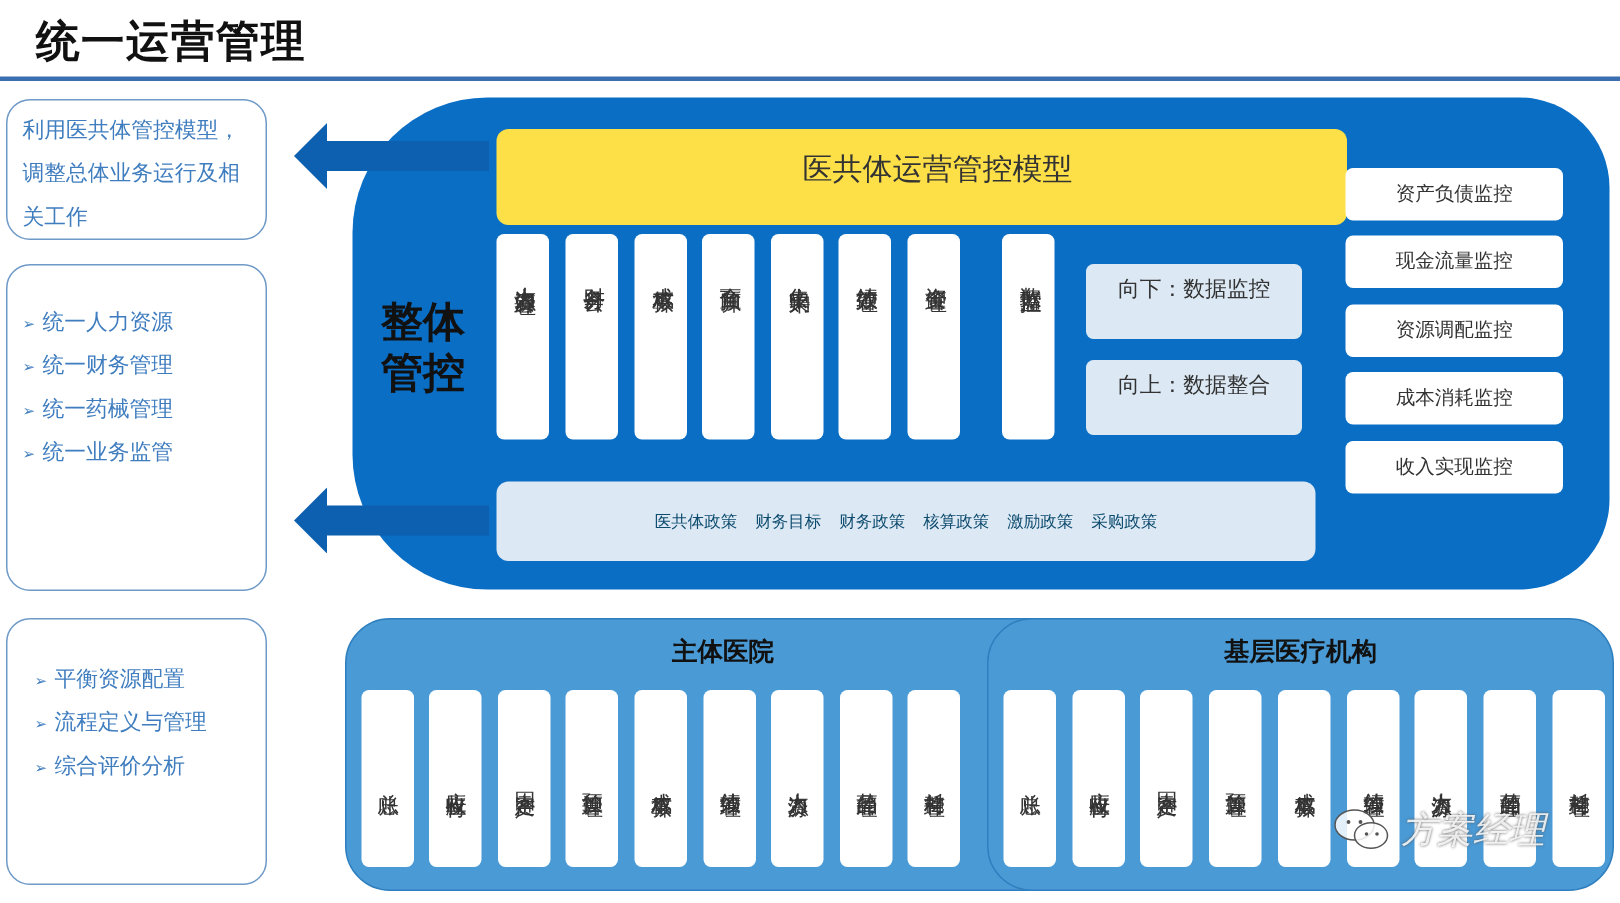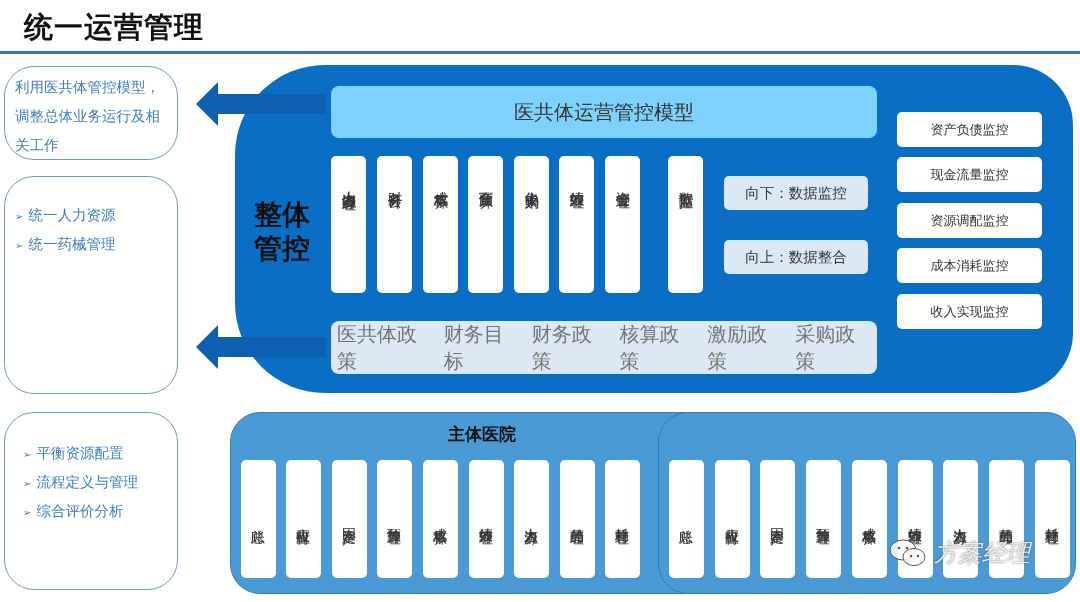--- a/index.html
+++ b/index.html
@@ -8,59 +8,59 @@
     font-family: "DejaVu Serif", "Liberation Serif", serif;
     color:#333;
   }
   .page-title {
     position:absolute; left:24px; top:8px; font-size:29px; font-weight:bold;
     font-family:"DejaVu Sans","Liberation Sans",sans-serif; color:#111; letter-spacing:1px;
   }
   .title-rule { position:absolute; left:0; top:51px; width:1080px; height:3px; background:#3a6fb0; }
 
   .side-box {
-    position:absolute; left:4px; width:174px; border:1.5px solid #6f9ac8; border-radius:30px;
+    position:absolute; left:4px; width:174px; border:1.5px solid #6f9ac8; border-radius:16px;
     background:#fff; color:#3f7dbf; box-sizing:border-box;
   }
   .side-box.b1 { top:66px; height:94px; padding:6px 10px; font-size:14.5px; line-height:29px; }
   .side-box.b2 { top:176px; height:218px; padding:24px 0 0 10px; font-size:14.5px; }
   .side-box.b3 { top:412px; height:178px; padding:26px 0 0 18px; font-size:14.5px; }
   .side-box .li { height:29px; line-height:29px; white-space:nowrap; }
   .bullet { color:#3f7dbf; font-size:10px; margin-right:5px; }
 
   .arrow { position:absolute; left:196px; width:130px; height:44px; }
 
   .main-block {
     position:absolute; left:235px; top:65px; width:838px; height:328px;
     background:#0b6ec5; border-radius:90px 60px 60px 90px;
   }
   .whole-control {
     position:absolute; left:252px; top:198px; font-size:28px; font-weight:bold; line-height:34px;
     color:#111; font-family:"DejaVu Sans","Liberation Sans",sans-serif; width:60px; text-align:center;
   }
   .model-bar {
-    position:absolute; left:331px; top:86px; width:546px; height:52px; background:#7dd3fc;
-    border-radius:8px; text-align:center; line-height:52px; font-size:20px; color:#333;
+    position:absolute; left:331px; top:86px; width:546px; height:64px; background:#fde047;
+    border-radius:8px; text-align:center; line-height:52px; font-size:20px; color:#333;padding-left:21px;
   }
   .vcard {
     position:absolute; top:156px; width:35px; height:137px; background:#fff; border-radius:5px;
     display:flex; justify-content:center; padding-top:24px; box-sizing:border-box;
   }
   .vtext { writing-mode:vertical-rl; text-orientation:upright; font-size:14.5px; letter-spacing:1px; color:#333; }
   .dir-box {
-    position:absolute; left:724px; width:144px; height:34px; background:#dce9f4; border-radius:5px;
+    position:absolute; left:724px; width:144px; height:50px; background:#dce9f4; border-radius:5px;
     text-align:center; line-height:34px; font-size:14.5px; color:#333;
   }
   .mon-box {
     position:absolute; left:897px; width:145px; height:35px; background:#fff; border-radius:5px;
     text-align:center; line-height:35px; font-size:13px; color:#333;
   }
   .policy-bar {
     position:absolute; left:331px; top:321px; width:546px; height:53px; background:#dce9f4;
-    border-radius:8px; display:flex; justify-content:center; align-items:center; font-size:20px; color:#737373;
+    border-radius:8px; display:flex; justify-content:center; align-items:center; font-size:11px; color:#0c4a6e;
   }
   .policy-bar span { margin:0 6px; }
 
   .org-block {
     position:absolute; top:412px; height:182px; background:#4a9ad6; border-radius:30px;
     border:1.5px solid #2f7fbf; box-sizing:border-box;
   }
   .org-title {
     position:absolute; top:10px; left:0; right:0; text-align:center; font-size:17px; font-weight:bold;
     color:#111; font-family:"DejaVu Sans","Liberation Sans",sans-serif;
@@ -82,21 +82,23 @@
 
 <div class="page-title">统一运营管理</div>
 <div class="title-rule"></div>
 
 <div class="side-box b1">
   <div>利用医共体管控模型，调整总体业务运行及相关工作</div>
 </div>
 
 <div class="side-box b2">
   <div class="li"><span class="bullet">➢</span><span>统一人力资源</span></div>
+  <div class="li"><span class="bullet">➢</span><span>统一财务管理</span></div>
   <div class="li"><span class="bullet">➢</span><span>统一药械管理</span></div>
+  <div class="li"><span class="bullet">➢</span><span>统一业务监管</span></div>
 </div>
 
 <div class="side-box b3">
   <div class="li"><span class="bullet">➢</span><span>平衡资源配置</span></div>
   <div class="li"><span class="bullet">➢</span><span>流程定义与管理</span></div>
   <div class="li"><span class="bullet">➢</span><span>综合评价分析</span></div>
 </div>
 
 <div class="main-block"></div>
 
@@ -179,20 +181,21 @@
     </div>
   <div class="ocard" style="left:329px">
       <span class="vtext">药品管理</span>
     </div>
   <div class="ocard" style="left:374px">
       <span class="vtext">耗材管理</span>
     </div>
 </div>
 
 <div class="org-block" style="left:658px; width:418px;">
+  <div class="org-title">基层医疗机构</div>
   <div class="ocard" style="left:10px">
       <span class="vtext">总账</span>
     </div>
   <div class="ocard" style="left:56px">
       <span class="vtext">应收应付</span>
     </div>
   <div class="ocard" style="left:101px">
       <span class="vtext">固定资产</span>
     </div>
   <div class="ocard" style="left:147px">

